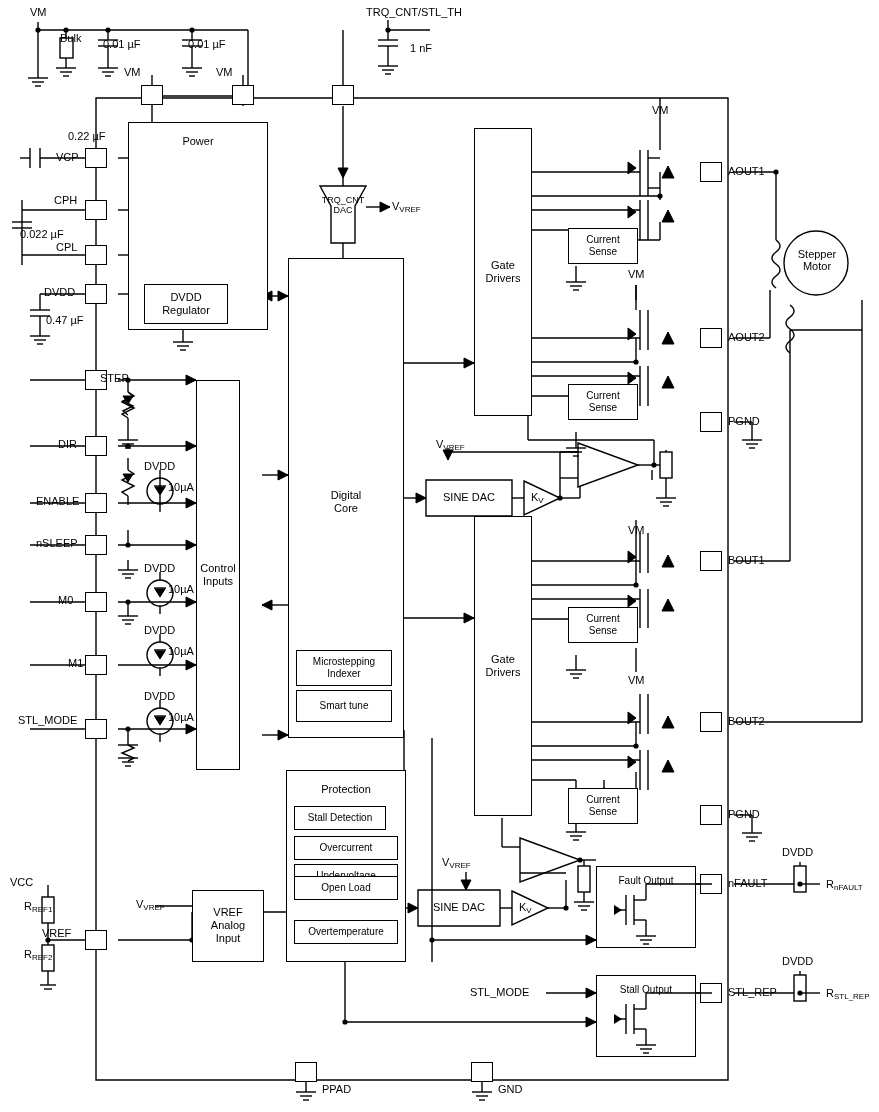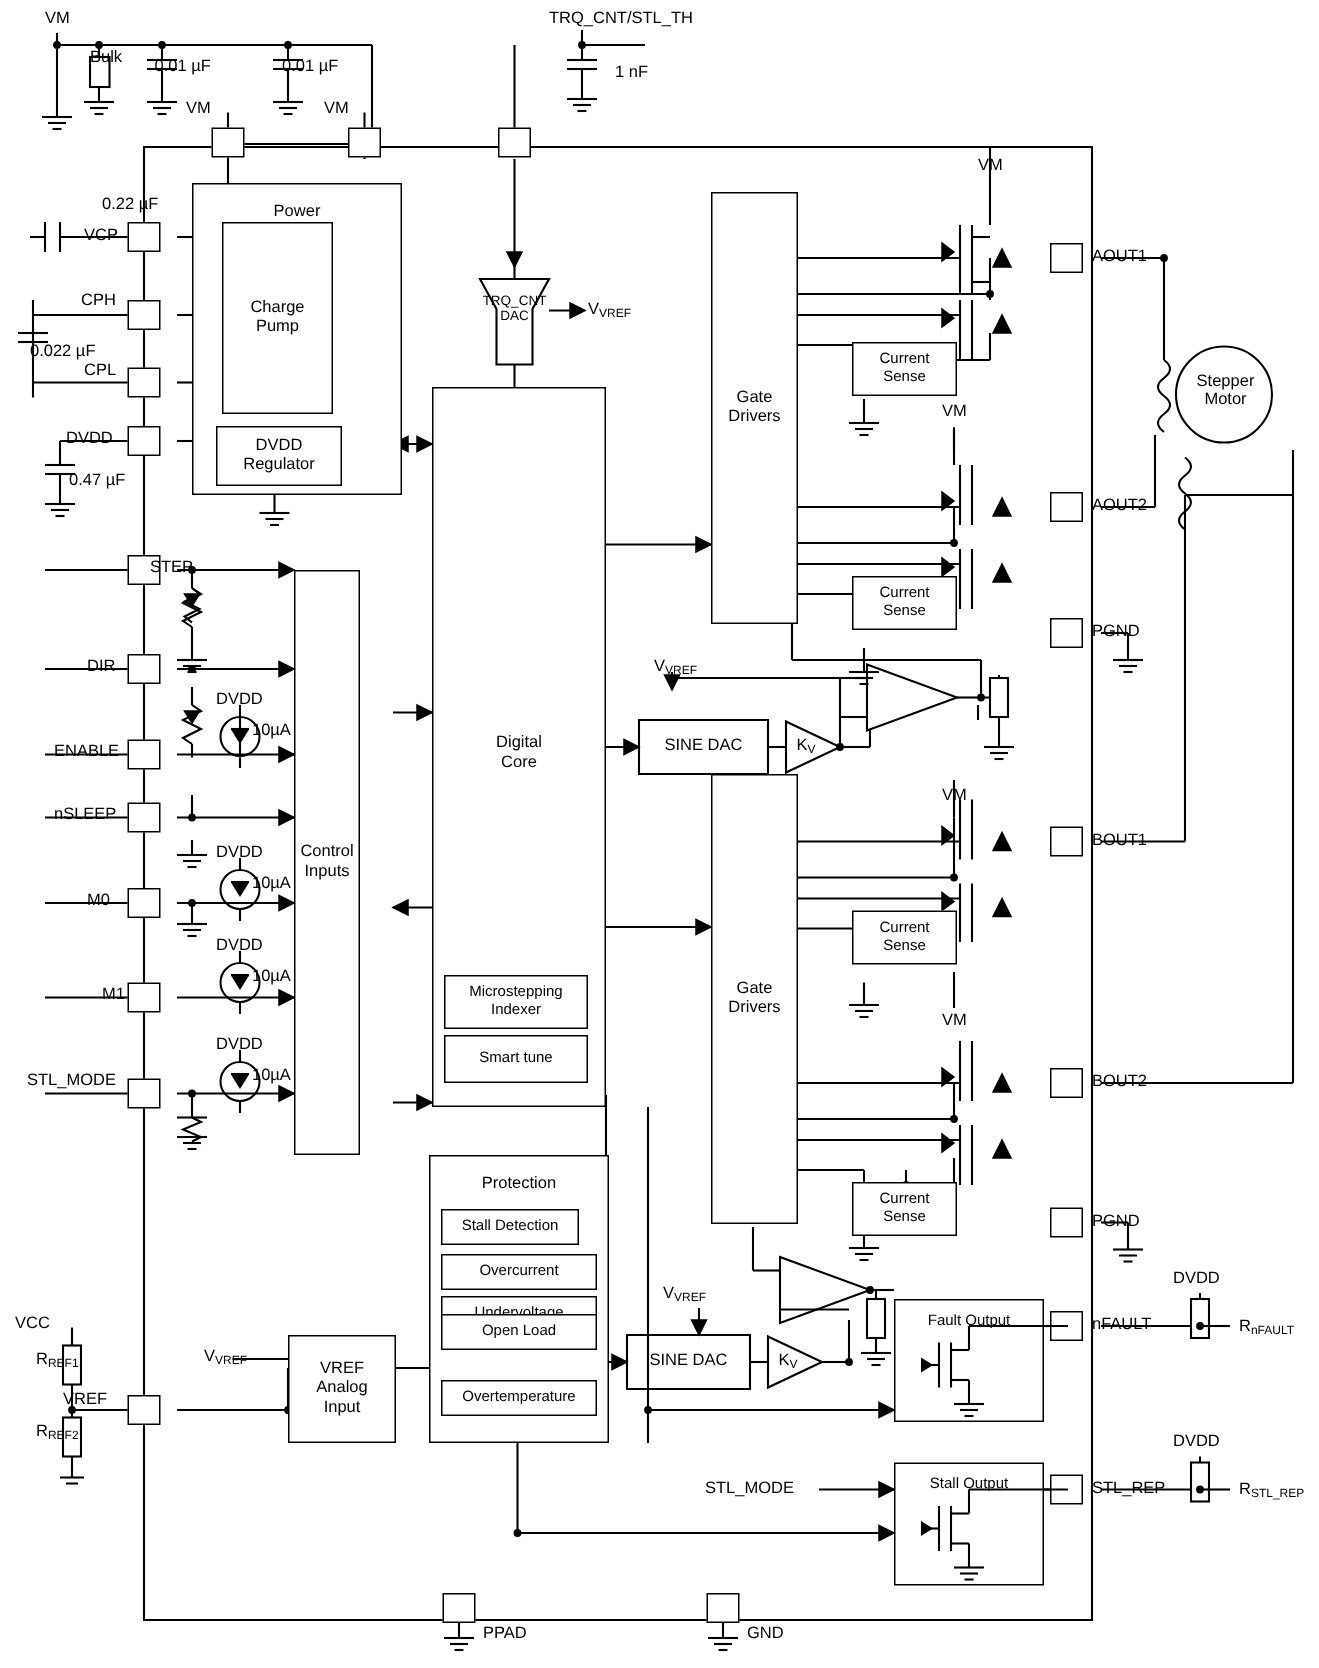--- a/index.html
+++ b/index.html
@@ -519,24 +519,20 @@
   <div class="pin" style="left:700px;top:805px;"></div>
   <div class="pin" style="left:700px;top:874px;"></div>
   <div class="pin" style="left:700px;top:983px;"></div>
 
   <div class="pin" style="left:295px;top:1062px;"></div>
   <div class="pin" style="left:471px;top:1062px;"></div>
 
   <div class="box" style="left:128px;top:122px;width:140px;height:208px;">
     <div class="t" style="top:12px;transform:none;">Power</div>
   </div>
-  <div class="box" style="left:148px;top:148px;width:74px;height:128px;">
-    <div class="t" style="white-space:pre-line;">Charge
-Pump</div>
-  </div>
   <div class="box" style="left:144px;top:284px;width:84px;height:40px;">
     <div class="t" style="white-space:pre-line;">DVDD
 Regulator</div>
   </div>
 
   <div class="lbl c" style="left:313px;top:196px;width:60px;white-space:pre-line;font-size:9px;">TRQ_CNT
 DAC</div>
 
   <div class="box" style="left:288px;top:258px;width:116px;height:480px;">
     <div class="t" style="white-space:pre-line;top:230px;transform:none;">Digital

